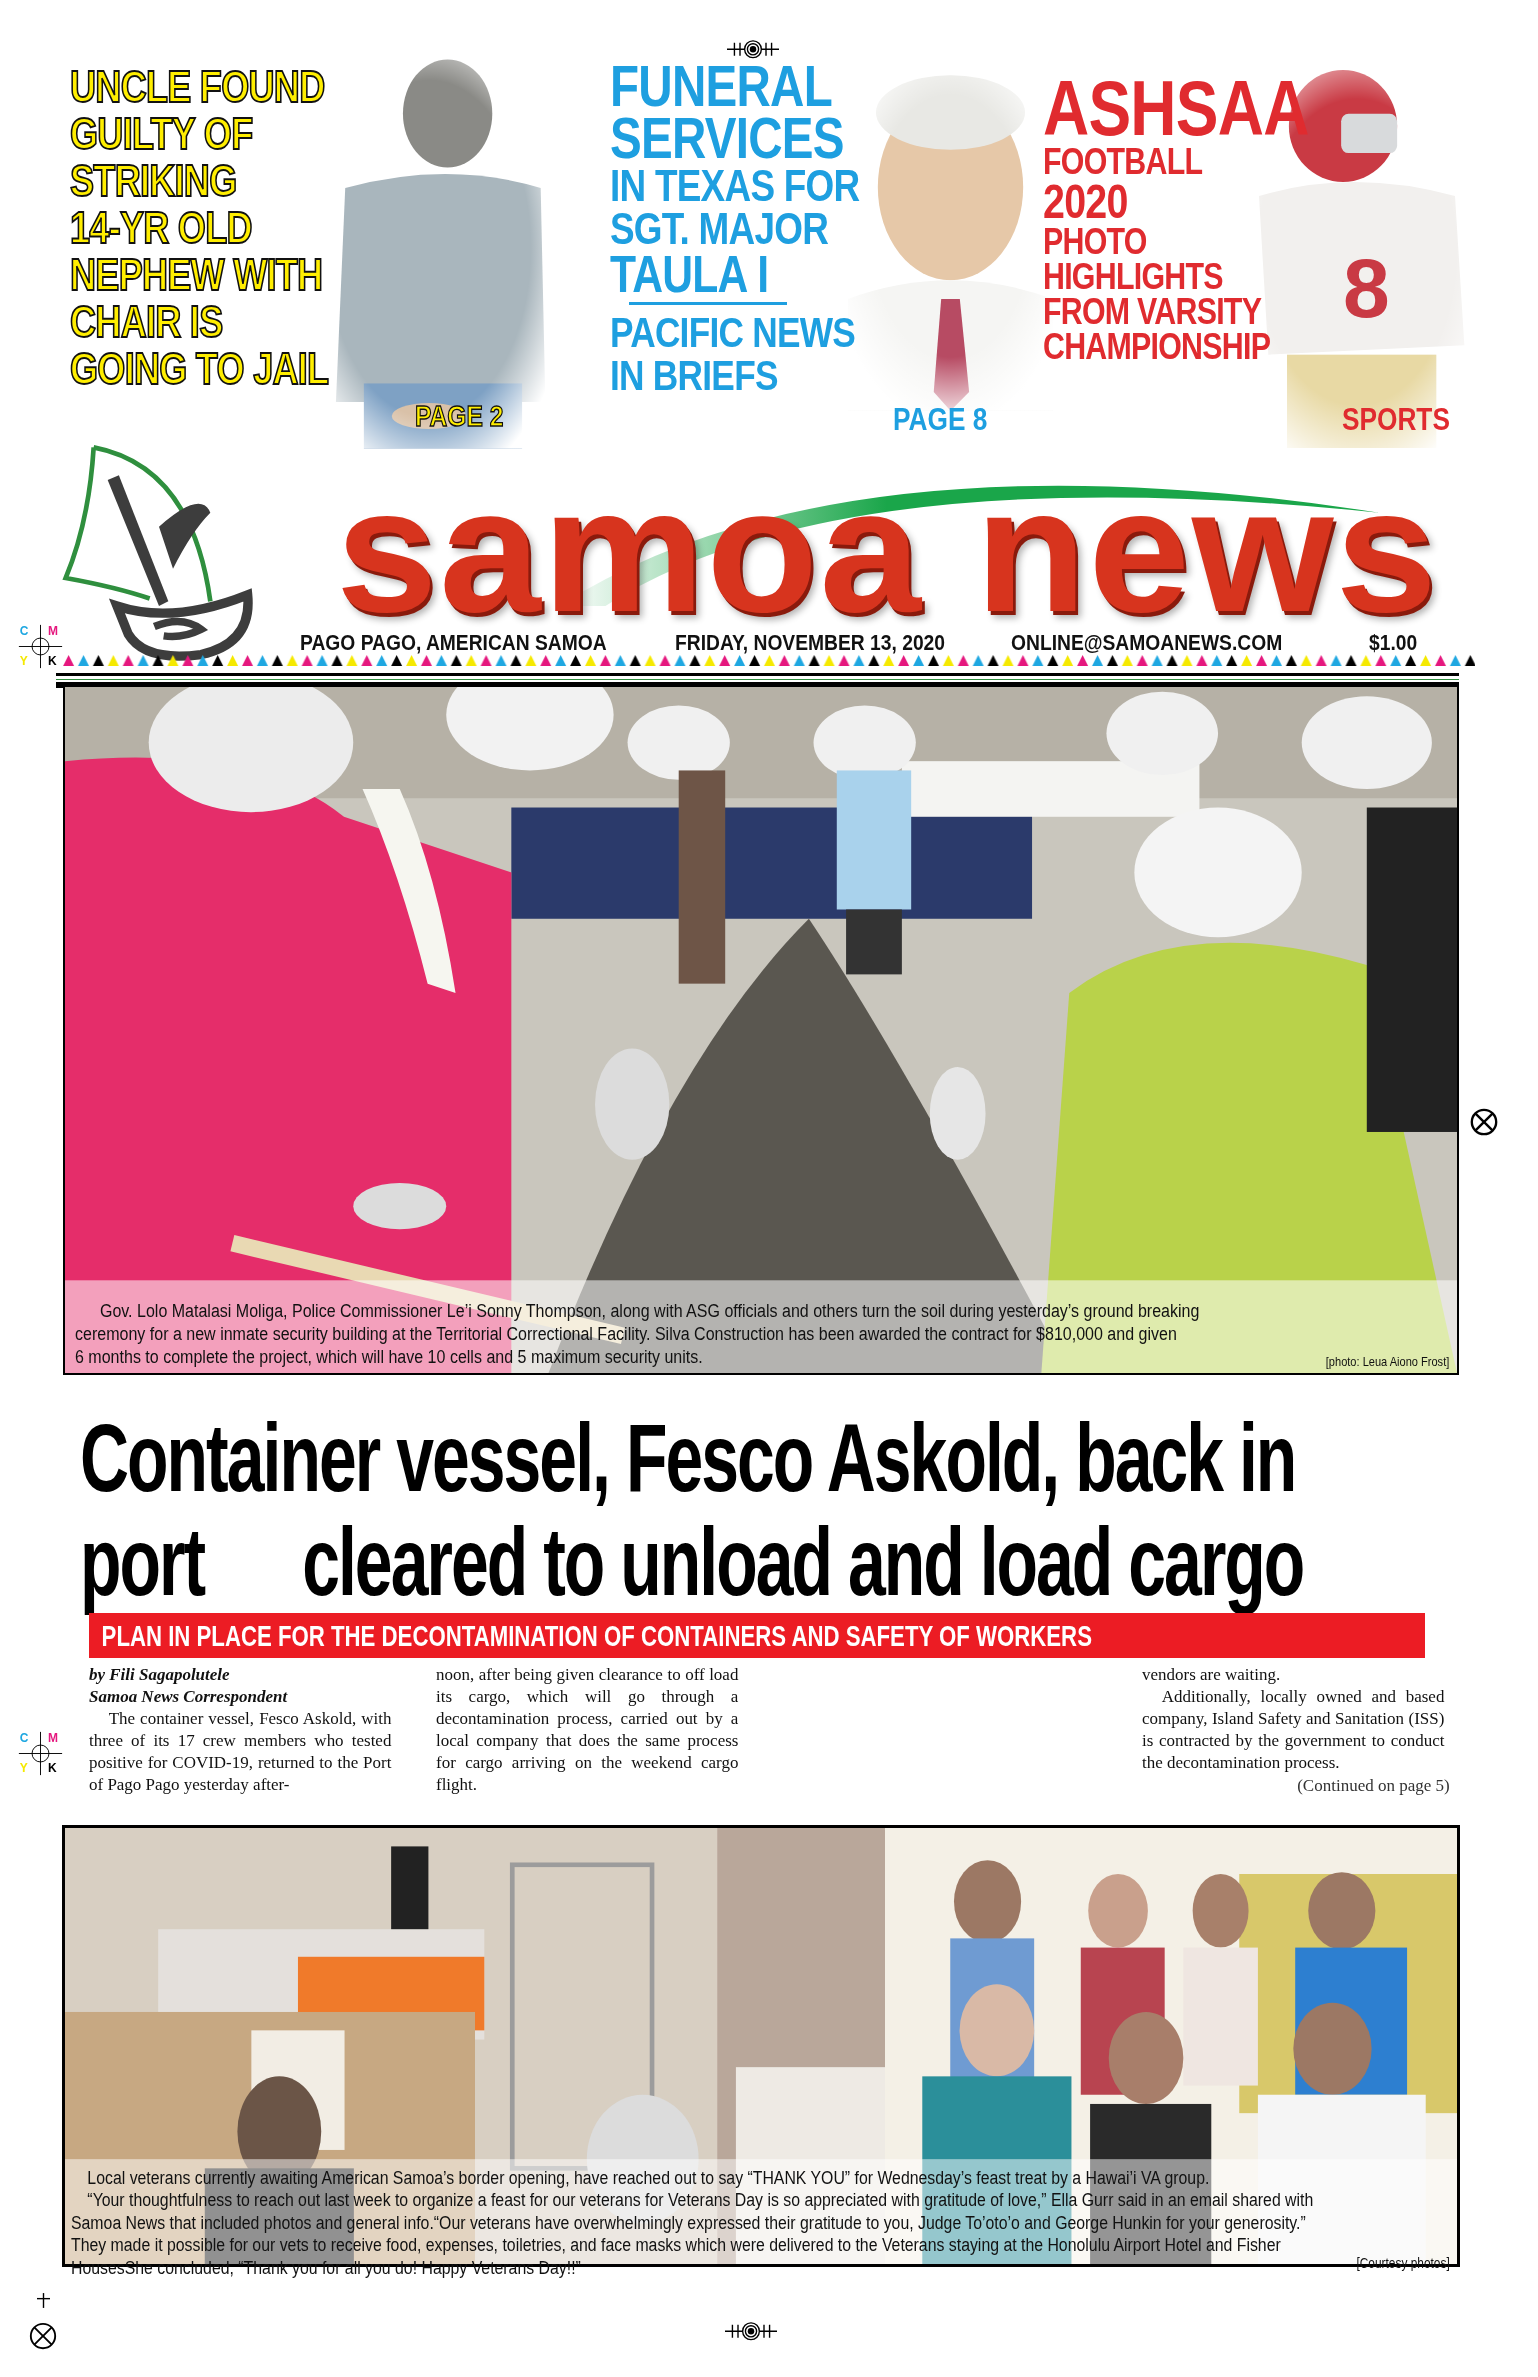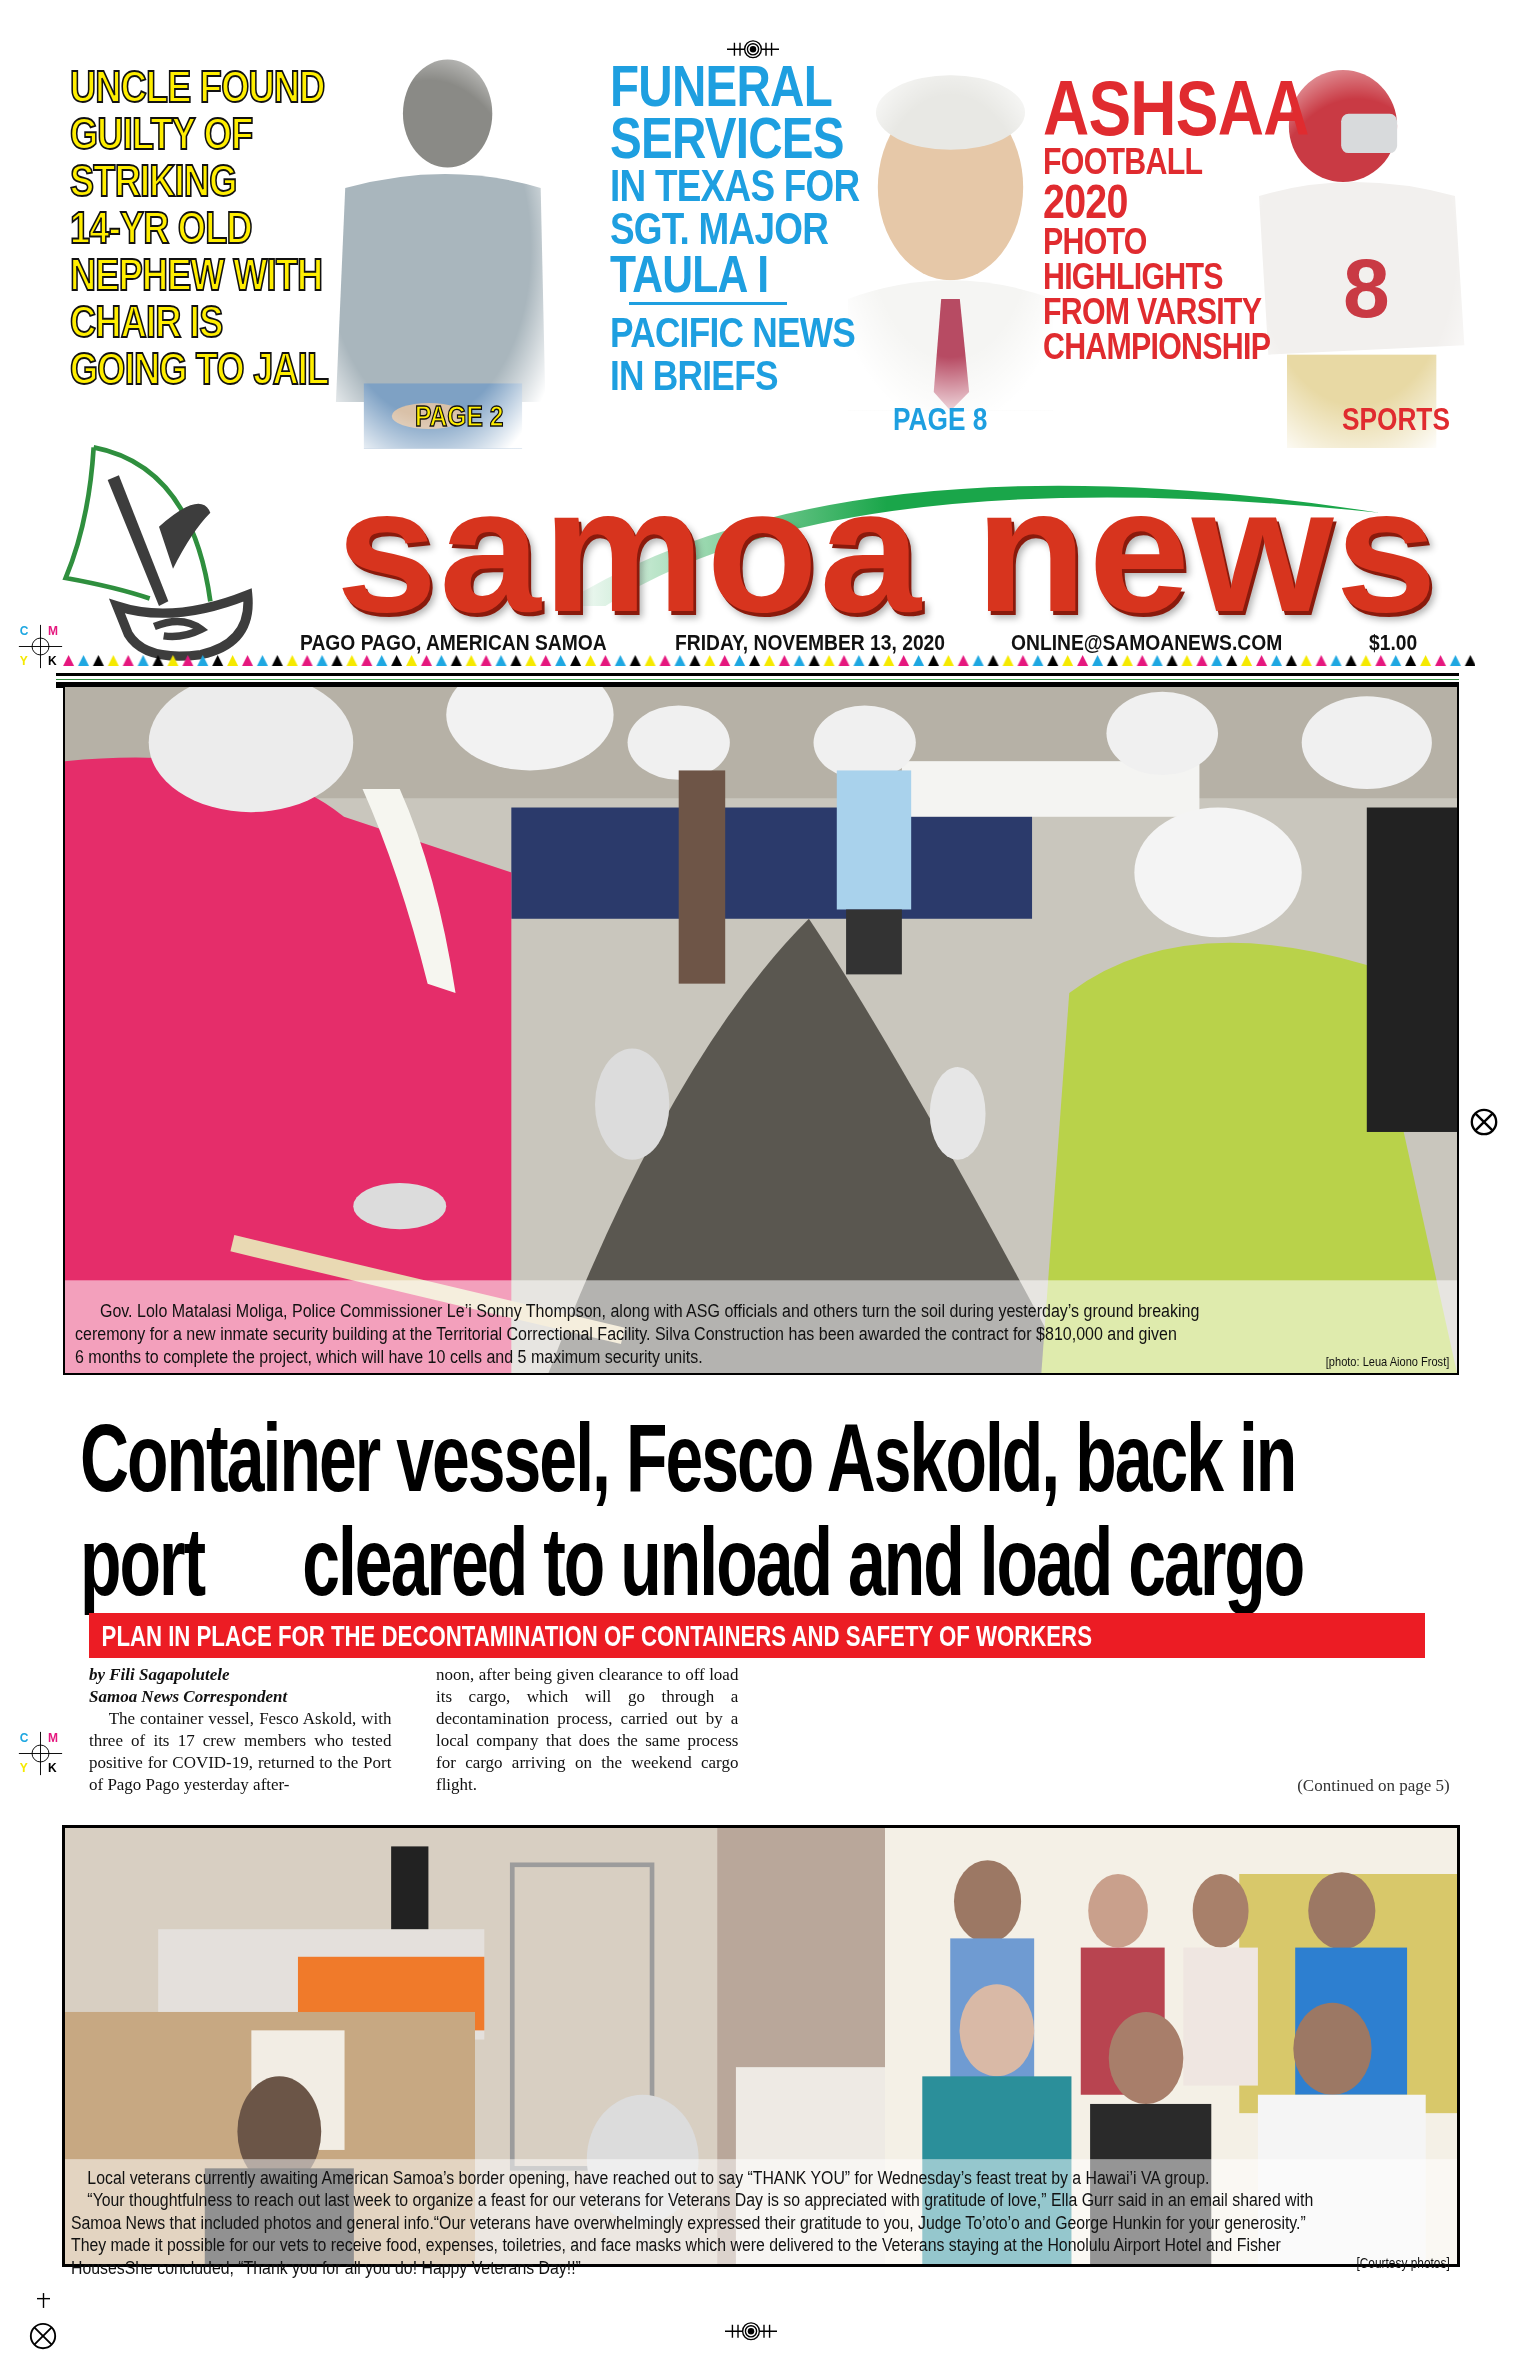--- a/index.html
+++ b/index.html
@@ -301,20 +301,24 @@
 
 <div class="abs article">
   <div class="col" style="left:0;">
     <p class="byline">by Fili Sagapolutele</p>
     <p class="byline">Samoa News Correspondent</p>
     <p class="indent">The container vessel, Fesco Askold, with three of its 17 crew members who tested positive for COVID-19, returned to the Port of Pago Pago yesterday after-</p>
   </div>
   <div class="col" style="left:347px;">
     <p>noon, after being given clearance to off load its cargo, which will go through a decontamination process, carried out by a local company that does the same process for cargo arriving on the weekend cargo flight.</p>
   </div>
+  <div class="col" style="left:1053px;">
+    <p>vendors are waiting.</p>
+    <p class="indent">Additionally, locally owned and based company, Island Safety and Sanitation (ISS) is contracted by the government to conduct the decontamination process.</p>
+  </div>
   <div class="continued">(Continued on page 5)</div>
 </div>
 
 <div class="abs bottom-photos">
   <div class="bp-left">
     <svg width="100%" height="100%" viewBox="0 0 880 474" preserveAspectRatio="none">
       <rect width="880" height="474" fill="#d8cfc2"></rect>
       <rect x="700" y="0" width="180" height="474" fill="#b9a79a"></rect>
       <rect x="100" y="110" width="350" height="120" fill="#e4e0dc"></rect>
       <rect x="250" y="140" width="200" height="80" fill="#f07a2a"></rect>

